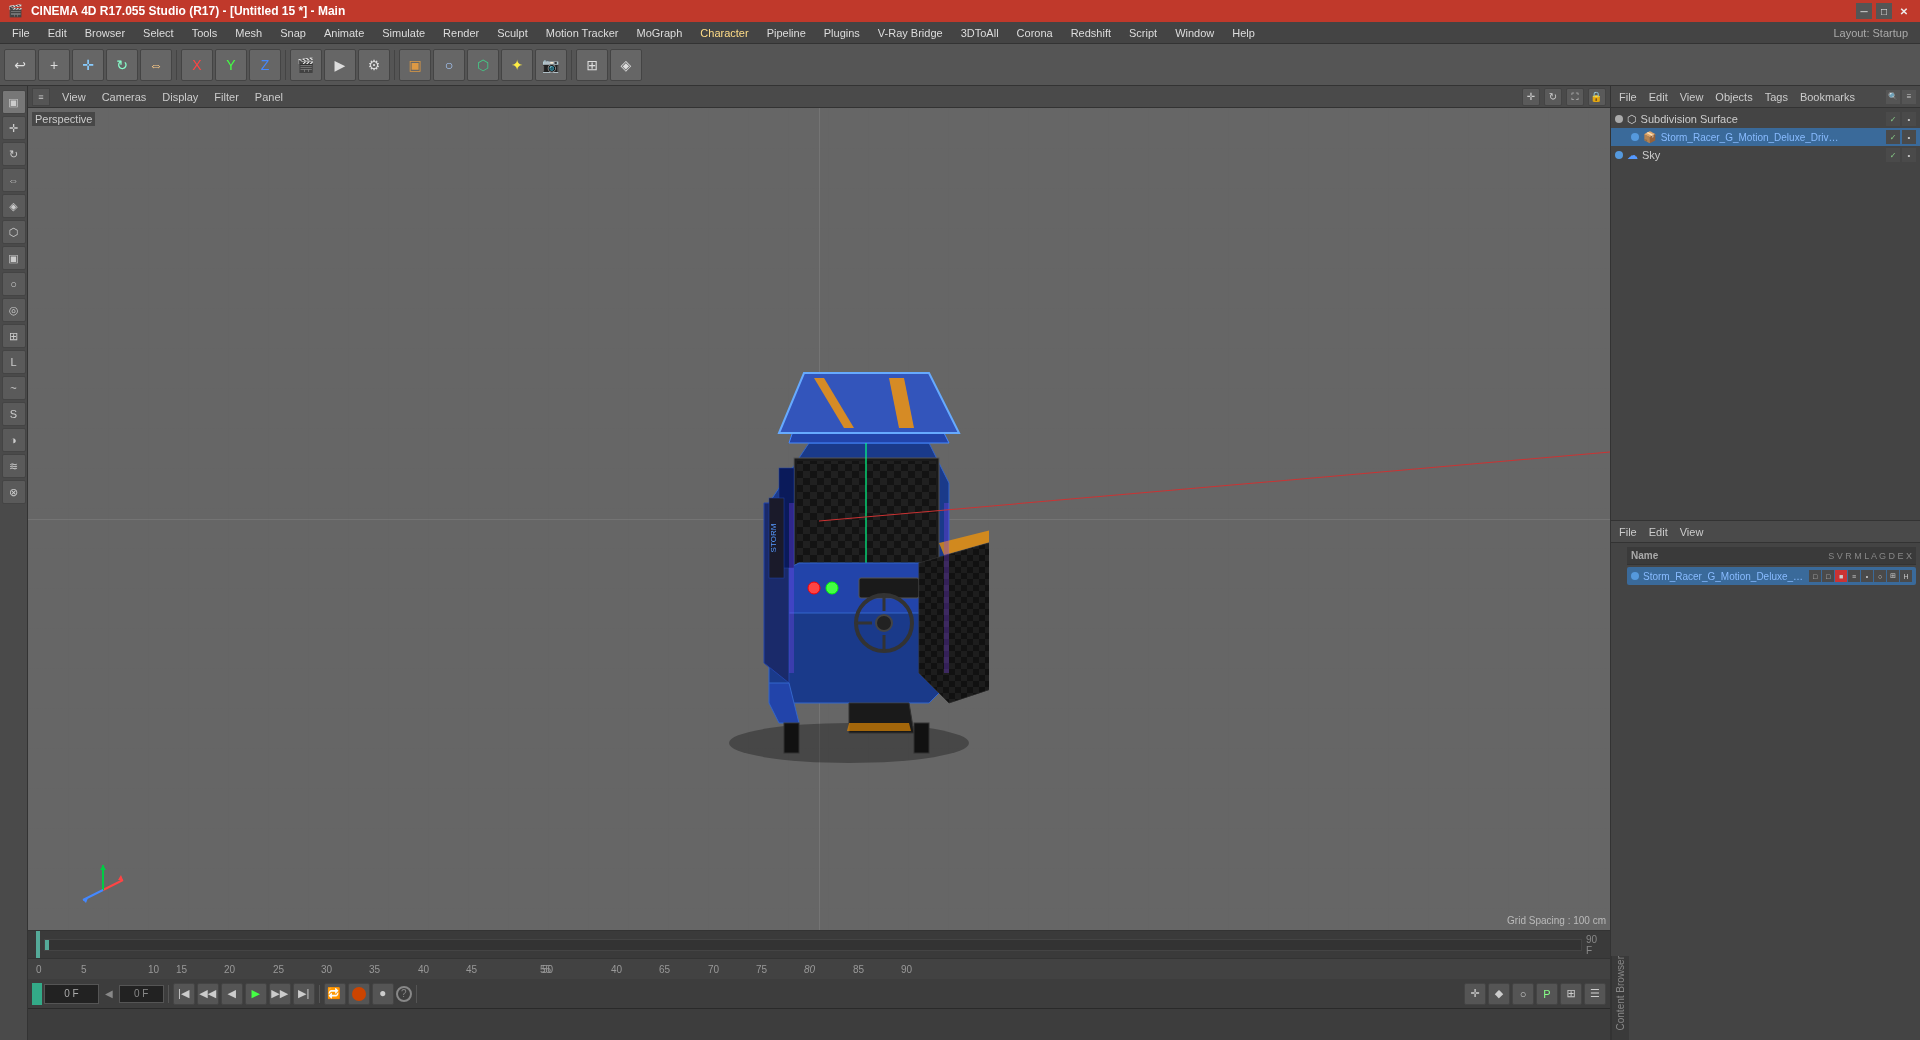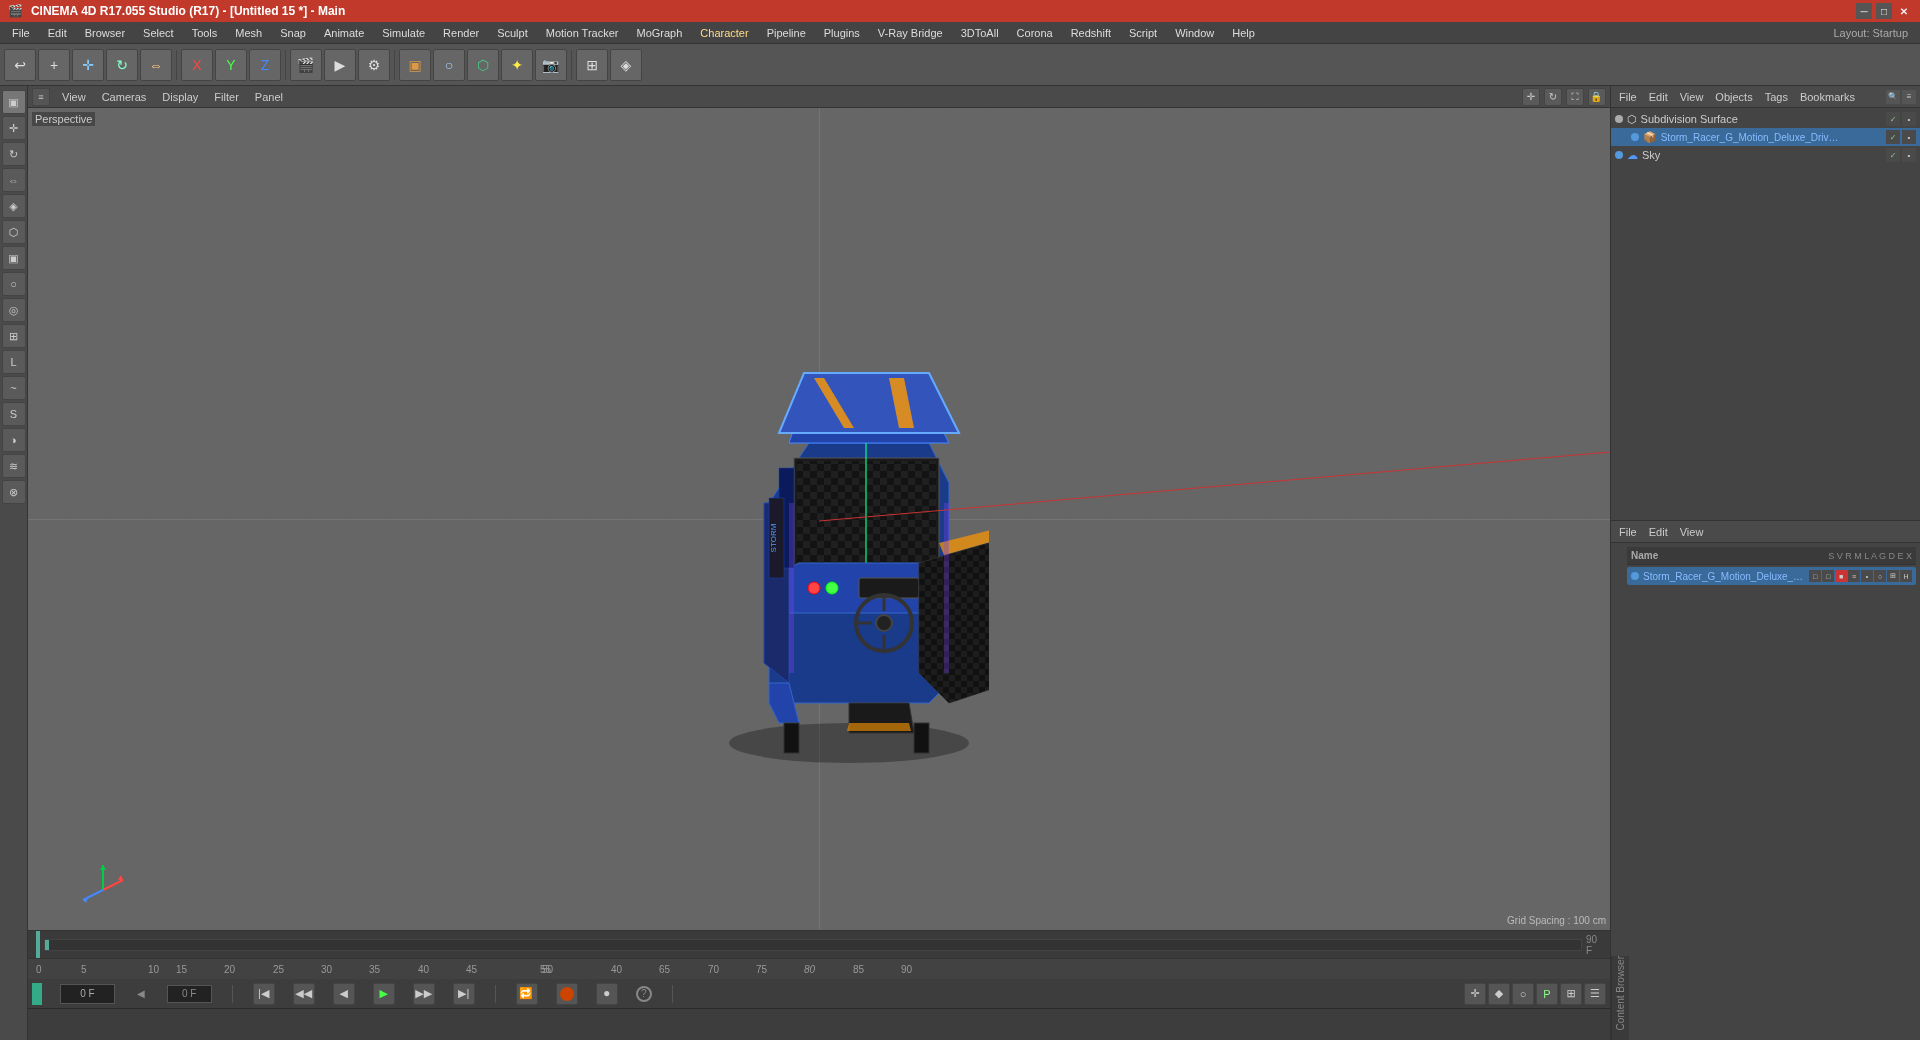--- a/index.html
+++ b/index.html
@@ -248,21 +248,21 @@
       color: #999;
       gap: 0;
       position: relative;
     }
     #timeline-controls {
       height: 30px;
       background: #3d3d3d;
       display: flex;
       align-items: center;
       padding: 0 4px;
-      gap: 18px;
+      gap: 2px;
       border-bottom: 1px solid #2a2a2a;
     }
     .tl-btn {
       width: 22px;
       height: 22px;
       background: #555;
       border: 1px solid #444;
       display: flex;
       align-items: center;
       justify-content: center;

